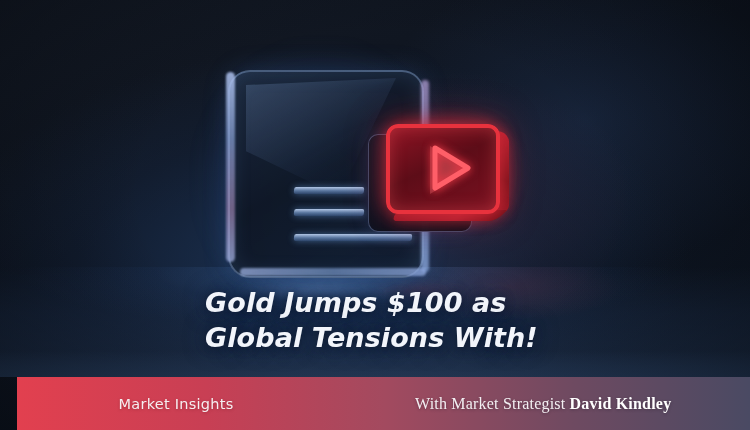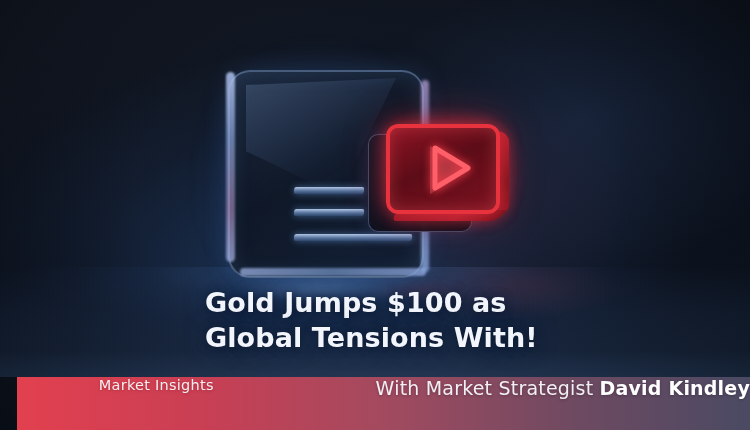--- a/index.html
+++ b/index.html
@@ -188,50 +188,52 @@
   
   .headline {
     position:absolute; left:205px; top:286px;
     width:420px;
     color:#f2f5fb;
     font-size:27px;
     font-weight:bold;
     line-height:1.28;
     letter-spacing:0.1px;
     text-shadow:0 1px 10px rgba(10,20,40,0.85), 0 0 22px rgba(30,60,110,0.5);
+    font-style:italic;
   }
   .headline-line { display:block; white-space:nowrap; }
 
   
   .bottom-bar {
     position:absolute; left:17px; right:0; bottom:0; height:53px;
     background:linear-gradient(90deg, #e2404f 0%, #c83f54 26%, #a34a5f 50%, #6e4a61 76%, #4a4a63 100%);
-    display:flex; align-items:flex-start;
+    display:flex; align-items:center;
   }
   .bar-left {
     width:318px;
     display:flex; align-items:center; justify-content:center;
   }
   .bar-left-label {
     color:#f6eef0;
     font-size:14.5px;
     letter-spacing:0.25px;
     text-shadow:0 1px 3px rgba(110,20,30,0.35);
   }
   .bar-right {
     flex:1;
     display:flex; align-items:center;
     padding-left:80px;
   }
   .bar-right-label {
     color:#f3eff2;
-    font-size:19px;
+    font-size:16px;
     letter-spacing:0.2px;
     white-space:nowrap;
     text-shadow:0 1px 3px rgba(40,25,45,0.4);
+    font-family:Liberation Serif, serif;
   }
   .bar-right-label b { font-weight:bold; color:#ffffff; }
 </style>
 </head>
 <body>
 
 <div id="stage">
 
   <div class="floor"></div>
   <div class="floor-line"></div>

